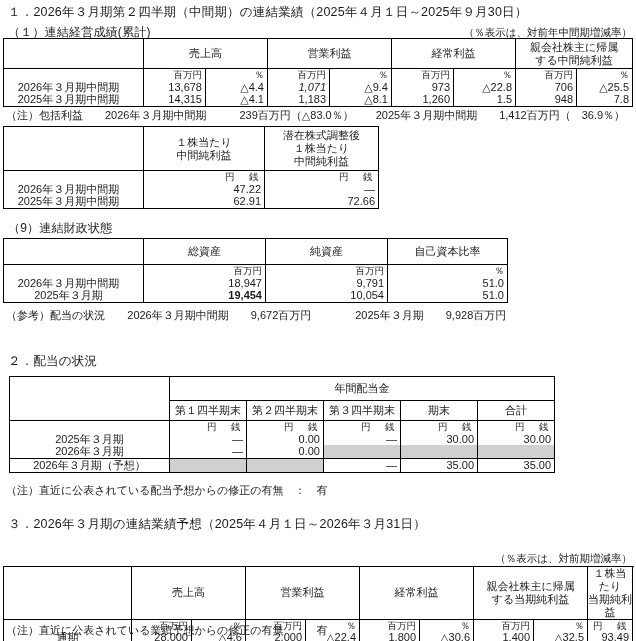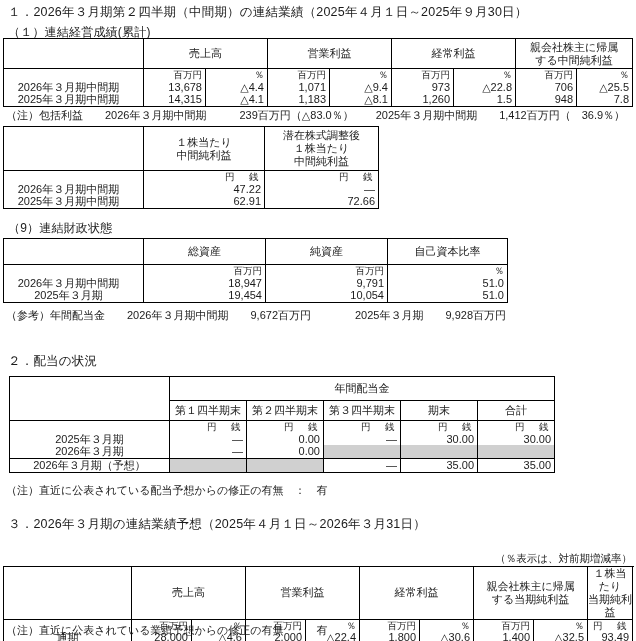--- a/index.html
+++ b/index.html
@@ -82,20 +82,21 @@
 </style>
 </head>
 <body>
 
 <div class="page">
 
   <div class="line h1" style="left:8px; top:6px;">１．2026年３月期第２四半期（中間期）の連結業績（2025年４月１日～2025年９月30日）</div>
 
   <div class="line h2" style="left:8px; top:26px;">（１）連結経営成績(累計)</div>
 
+  <div class="line rate-note" style="right:4px; top:27px;">（％表示は、対前年中間期増減率）</div>
 
   <table class="tbl" style="left:3px; top:38px; width:629px;">
     <colgroup>
       <col style="width:140px">
         <col style="width:62px">
         <col style="width:62px">
       <col style="width:62px">
         <col style="width:62px">
       <col style="width:62px">
         <col style="width:62px">
@@ -121,21 +122,21 @@
       <td class="unit" style="border-bottom:none;">％</td>
       <td class="unit" style="border-bottom:none;">百万円</td>
       <td class="unit" style="border-bottom:none;">％</td>
       <td class="unit" style="border-bottom:none;">百万円</td>
       <td class="unit" style="border-bottom:none;">％</td>
     </tr>
     <tr style="height:11px;">
       <td class="rowlabel" style="border-top:none;border-bottom:none;">2026年３月期中間期</td>
       <td class="rt" style="border-top:none;border-bottom:none;">13,678</td>
       <td class="rt" style="border-top:none;border-bottom:none;">△4.4</td>
-      <td class="rt" style="border-top:none;border-bottom:none;">1,071</td>
+      <td class="rt" style="border-top:none;border-bottom:none;font-style:italic;">1,071</td>
       <td class="rt" style="border-top:none;border-bottom:none;">△9.4</td>
       <td class="rt" style="border-top:none;border-bottom:none;">973</td>
       <td class="rt" style="border-top:none;border-bottom:none;">△22.8</td>
       <td class="rt" style="border-top:none;border-bottom:none;">706</td>
       <td class="rt" style="border-top:none;border-bottom:none;">△25.5</td>
     </tr>
     <tr style="height:12px;">
       <td class="rowlabel" style="border-top:none;">2025年３月期中間期</td>
       <td class="rt" style="border-top:none;">14,315</td>
       <td class="rt" style="border-top:none;">△4.1</td>
@@ -211,28 +212,28 @@
       <td class="unit" style="border-bottom:none;">％</td>
     </tr>
     <tr style="height:11px;">
       <td class="rowlabel" style="border-top:none;border-bottom:none;">2026年３月期中間期</td>
       <td class="rt" style="border-top:none;border-bottom:none;">18,947</td>
       <td class="rt" style="border-top:none;border-bottom:none;">9,791</td>
       <td class="rt" style="border-top:none;border-bottom:none;">51.0</td>
     </tr>
     <tr style="height:12px;">
       <td class="rowlabel" style="border-top:none;">2025年３月期</td>
-      <td class="rt" style="border-top:none;">19,454</td>
+      <td class="rt" style="border-top:none;font-weight:bold;">19,454</td>
       <td class="rt" style="border-top:none;">10,054</td>
       <td class="rt" style="border-top:none;">51.0</td>
     </tr>
   </tbody>
     </table>
 
-  <div class="line note" style="left:6px; top:310px;">（参考）年間配当金　　2026年３月期中間期　　9,672百万円　　　　2025年３月期　　9,928百万円</div>
+  <div class="line note" style="left:6px; top:310px;">（参考）配当の状況　　2026年３月期中間期　　9,672百万円　　　　2025年３月期　　9,928百万円</div>
 
   <div class="line h1" style="left:8px; top:355px;">２．配当の状況</div>
 
   <table class="tbl" style="left:9px; top:376px; width:545px;">
     <colgroup>
       <col style="width:160px">
         <col style="width:77px">
         <col style="width:77px">
       <col style="width:77px">
         <col style="width:77px">

